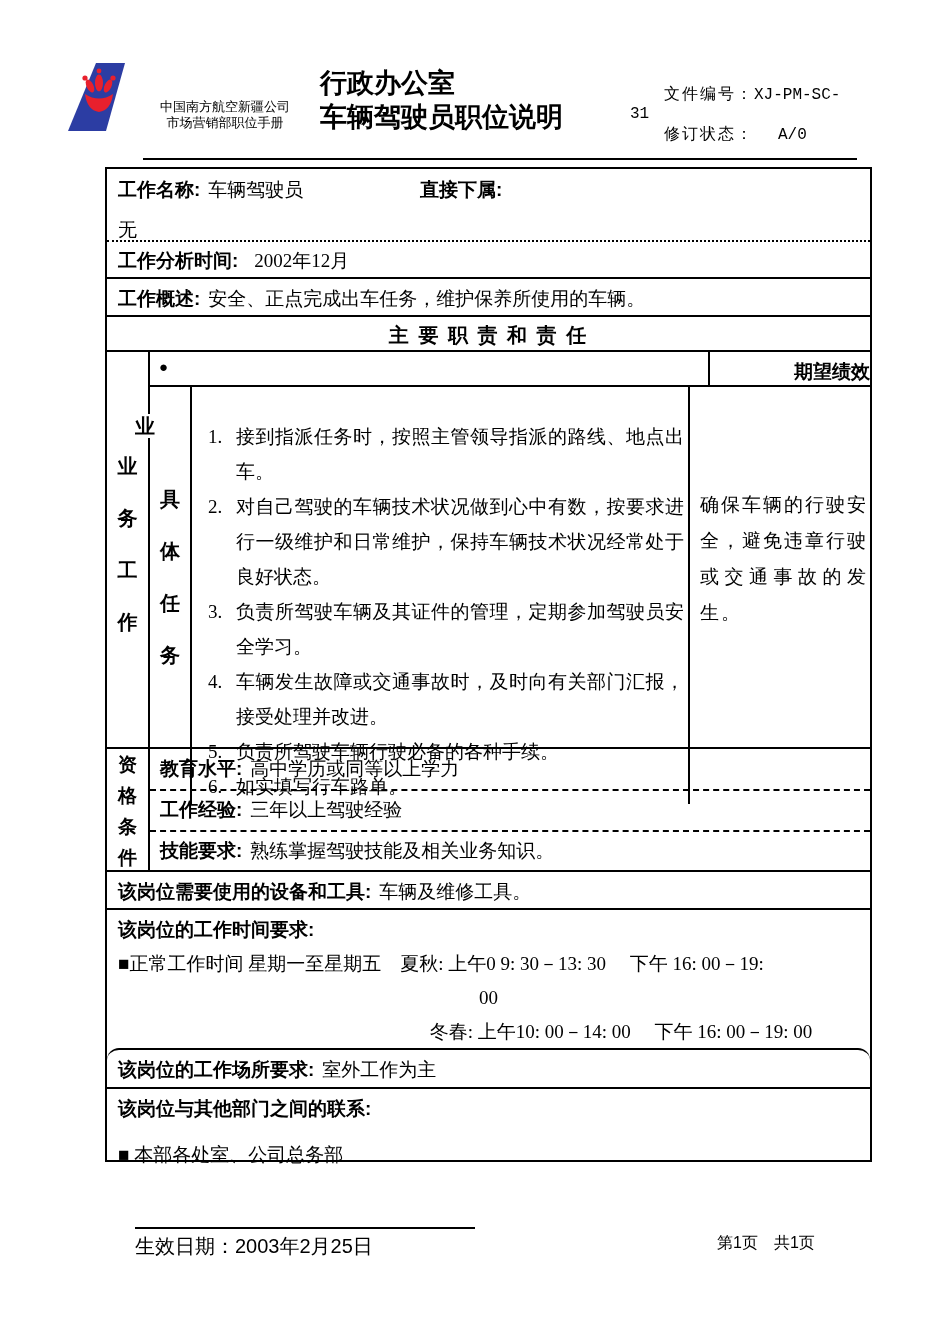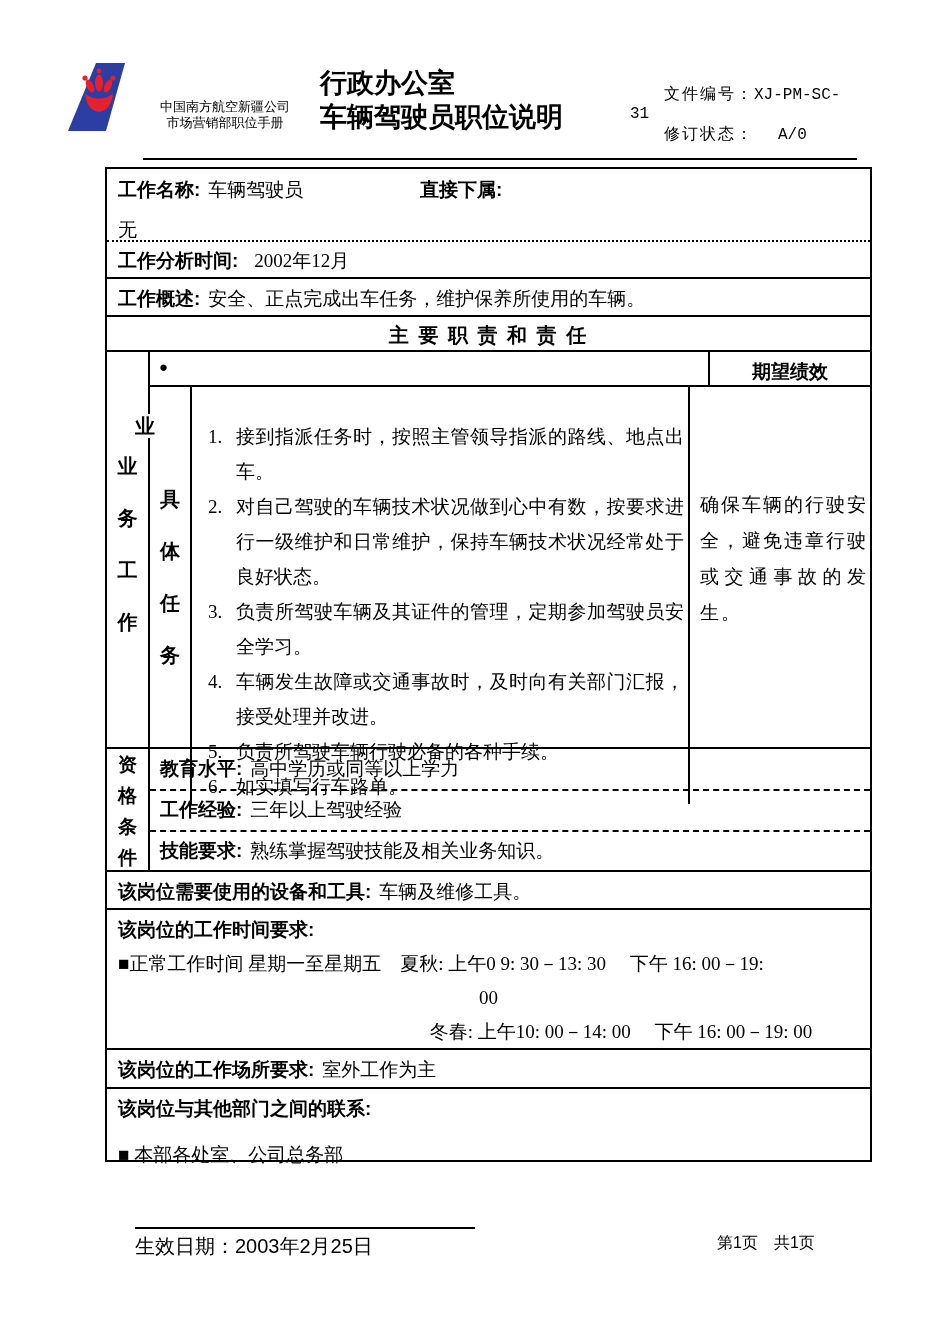--- a/index.html
+++ b/index.html
@@ -56,21 +56,21 @@
   .vchars { display:flex; flex-direction:column; align-items:center; font-weight:bold;
             font-family:"Liberation Sans", sans-serif; }
   .colA .vchars { padding-top:100px; font-size:20px; line-height:28px; }
   .colA .vchars span { margin-bottom:24px; }
   .stray { position:absolute; left:26px; top:62px; font-size:20px; font-weight:bold;
            font-family:"Liberation Sans", sans-serif; background:#fff; z-index:3;
            padding:0 2px; line-height:1.2; }
   .main-right { flex:1; display:flex; flex-direction:column; }
   .bullet-row { height:40px; display:flex; border-bottom:2px solid #000; }
   .bullet-cell { flex:1; border-right:2px solid #000; padding:7px 0 0 9px; font-size:15px; }
-  .expected-hdr { width:160px; text-align:center; font-weight:bold; padding-top:7px;
+  .expected-hdr { width:160px; text-align:right; font-weight:bold; padding-top:7px;
                   font-family:"Liberation Sans", sans-serif; }
   .body-row { flex:1; display:flex; }
   .colB { width:42px; border-right:2px solid #000; }
   .colB .vchars { padding-top:98px; font-size:20px; line-height:28px; }
   .colB .vchars span { margin-bottom:24px; }
   .duty-cell { flex:1; border-right:2px solid #000; padding:4px 2px 0 0; }
   .duty-list { list-style:none; counter-reset:duty;margin-top:28px; }
   .duty-list li {
     counter-increment:duty; position:relative; padding-left:44px; padding-right:2px;
     line-height:35px; text-align:justify;
@@ -87,21 +87,21 @@
   .qual-rows { flex:1; display:flex; flex-direction:column; }
   .qual-row { height:41px; display:flex; align-items:center; padding-left:10px; }
   .qual-row + .qual-row { border-top:2px dashed #000; }
   .qual-row .lbl-b { margin-right:8px; }
 
   .equip-row { height:38px; padding:7px 6px 0 11px; }
   .time-row { height:140px; padding-top:6px; }
   .time-row .tline { line-height:27px; padding-left:11px; margin-bottom:7px; white-space:nowrap; }
   .time-row .t2 { text-align:center; padding-left:0; }
   .time-row .t3 { padding-left:265px;text-align:center; }
-  .place-row { height:39px; padding:7px 6px 0 11px; }
+  .place-row { height:39px; padding:7px 6px 0 11px;border-radius:12px; }
   .rel-row { height:73px; padding:7px 6px 0 11px; }
   .rel-row .r2 { margin-top:20px; }
   .gap8 { display:inline-block; width:8px; }
 
   
   .footer-rule { position:absolute; left:135px; top:1227px; width:340px; height:2px; background:#000; }
   .footer-date { position:absolute; left:135px; top:1233px; font-size:20px;
                  font-family:"Liberation Sans", sans-serif; }
   .footer-page { position:absolute; left:717px; top:1233px; font-size:16px;
                  font-family:"Liberation Sans", sans-serif; }

